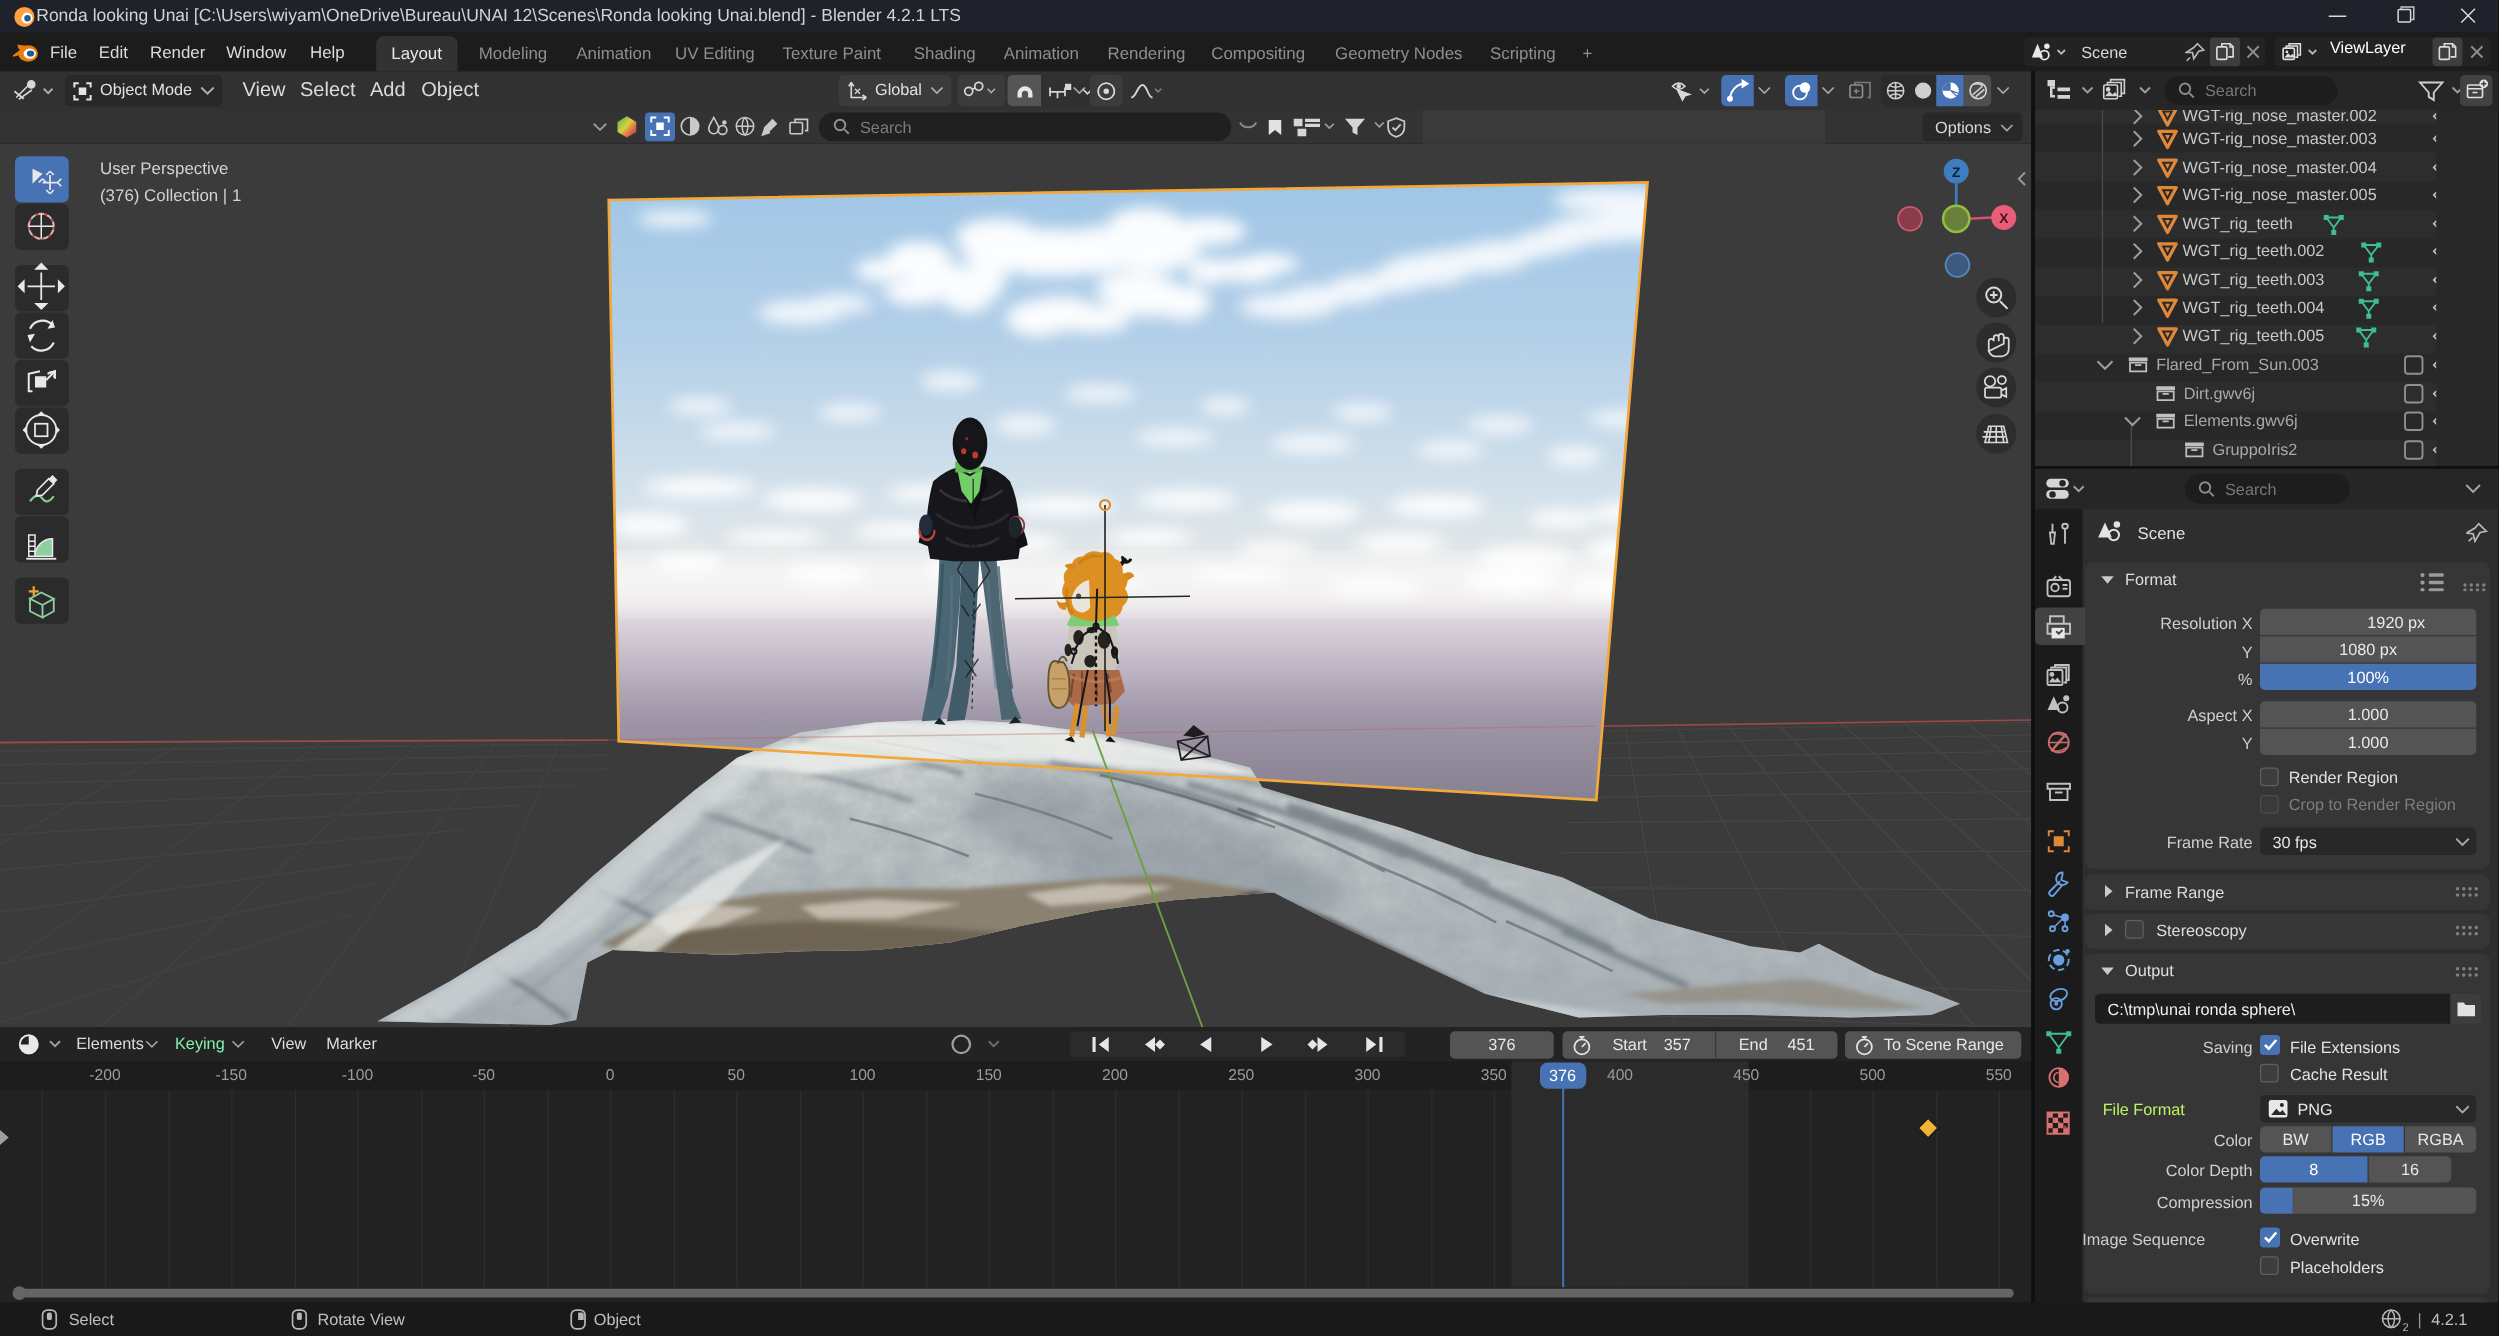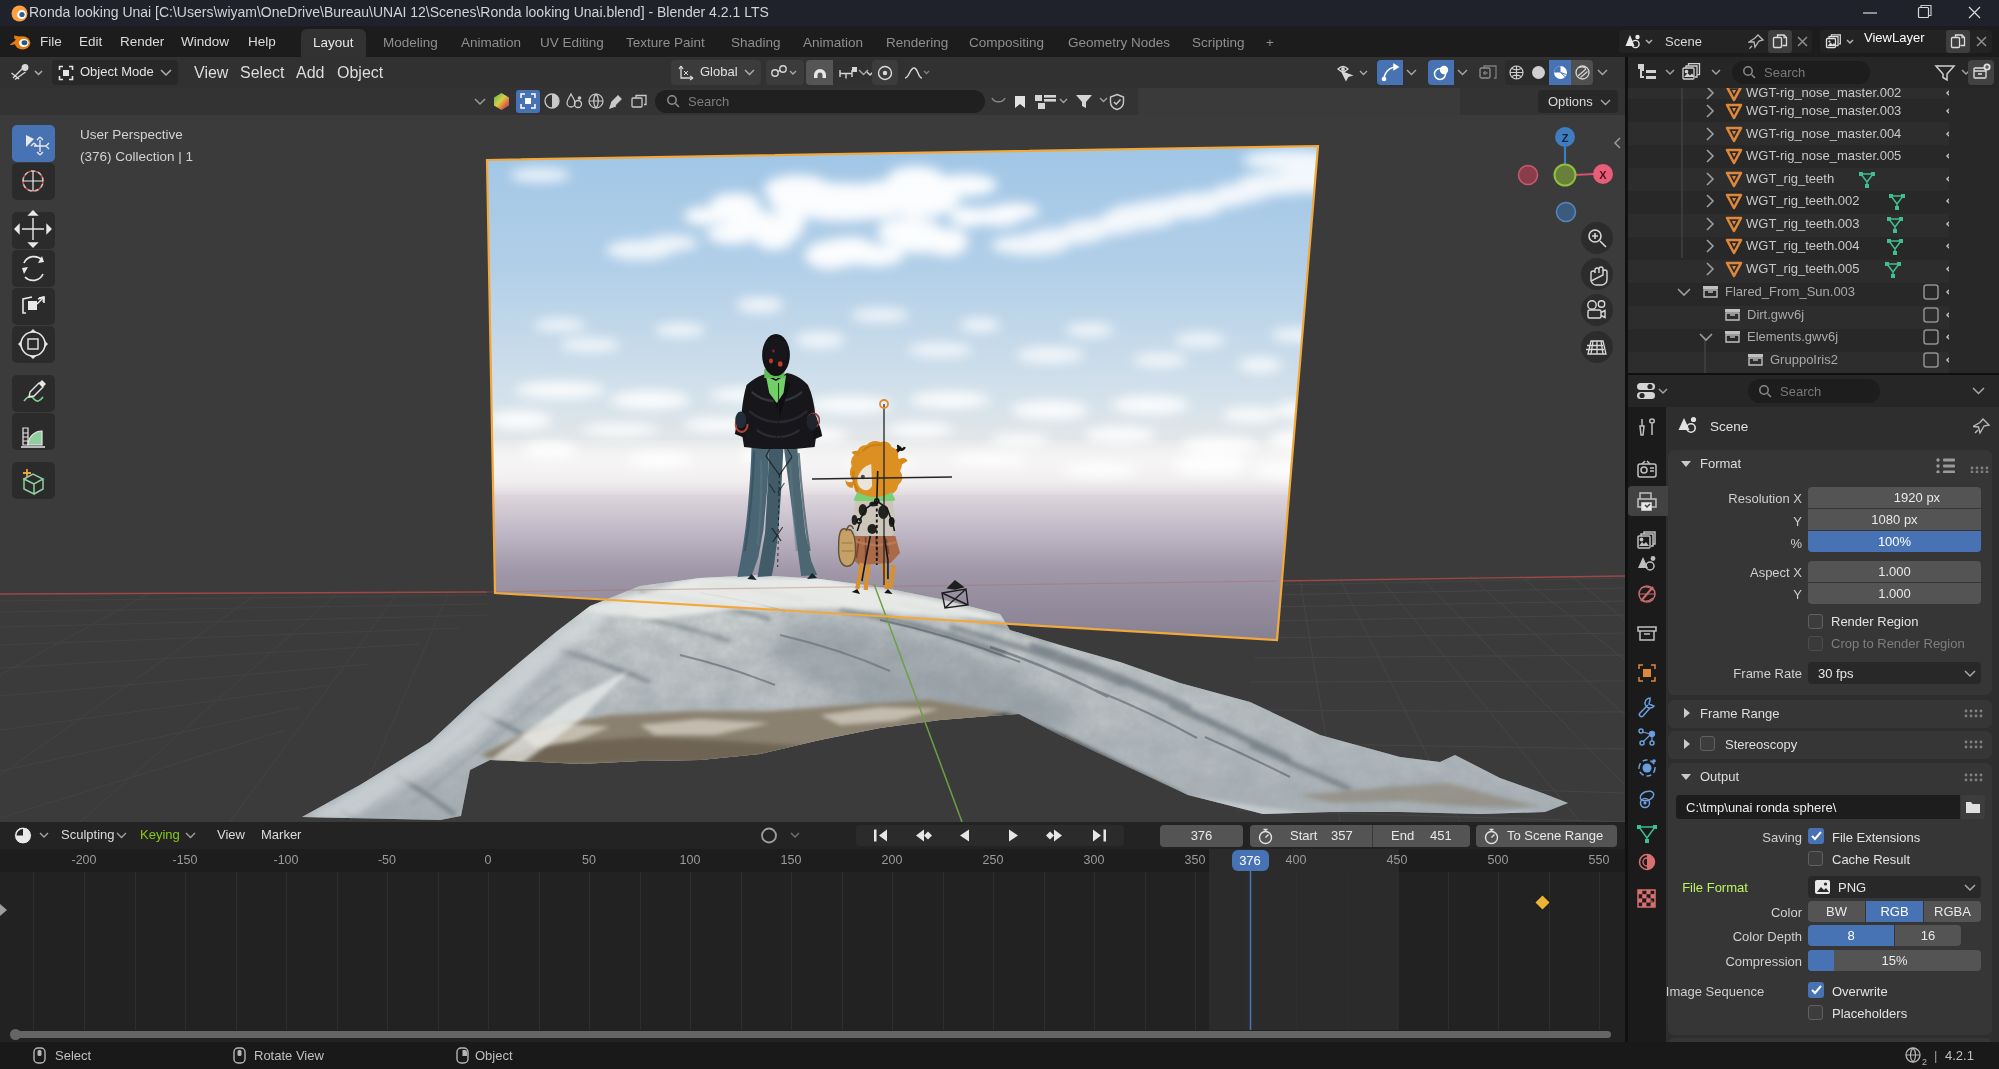--- a/index.html
+++ b/index.html
@@ -1172,25 +1172,25 @@
 
   <div class="abs timeline" id="timelinebody">
 
     <div class="abs" style="left:0;top:0;width:1625px;height:27px;background:#232323;"></div>
     <svg class="abs" style="left:11px;top:3px" width="42" height="21" viewBox="0 0 42 21">
         <circle cx="12" cy="10.5" r="8.5" fill="#e8e8e8"></circle>
         <path d="M12 10.5 L12 4 A6.5 6.5 0 0 0 5.5 10.5 Z" fill="#232323"></path>
         <circle cx="12" cy="10.5" r="8.5" fill="none" stroke="#1d1d1d" stroke-width="1"></circle>
         <path d="M29 8 l4 4 4-4" stroke="#a0a0a0" stroke-width="1.5" fill="none"></path>
       </svg>
-    <div class="txt" style="left:61px;top:5px;font-size:13px;color:#dcdcdc">Sculpting</div>
+    <div class="txt" style="left:61px;top:5px;font-size:13px;color:#dcdcdc">Elements</div>
     <svg class="abs" style="left:116px;top:10px" width="11" height="8" viewBox="0 0 11 8">
         <path d="M1 1 l4.5 4.5L10 1" stroke="#a0a0a0" stroke-width="1.4" fill="none"></path>
       </svg>
-    <div class="txt" style="left:140px;top:5px;font-size:13px;color:#84cc16">Keying</div>
+    <div class="txt" style="left:140px;top:5px;font-size:13px;color:#86efac">Keying</div>
     <svg class="abs" style="left:185px;top:10px" width="11" height="8" viewBox="0 0 11 8">
         <path d="M1 1 l4.5 4.5L10 1" stroke="#a0a0a0" stroke-width="1.4" fill="none"></path>
       </svg>
     <div class="txt" style="left:217px;top:5px;font-size:13px;color:#dcdcdc">View</div>
     <div class="txt" style="left:261px;top:5px;font-size:13px;color:#dcdcdc">Marker</div>
     <svg class="abs" style="left:755px;top:3px" width="60" height="21" viewBox="0 0 60 21">
         <circle cx="14" cy="10.5" r="7" fill="none" stroke="#9e9e9e" stroke-width="1.8"></circle>
         <path d="M36 8 l4 4 4-4" stroke="#6e6e6e" stroke-width="1.5" fill="none"></path>
       </svg>
     <svg class="abs" style="left:856px;top:3px" width="268" height="21" viewBox="0 0 268 21">

